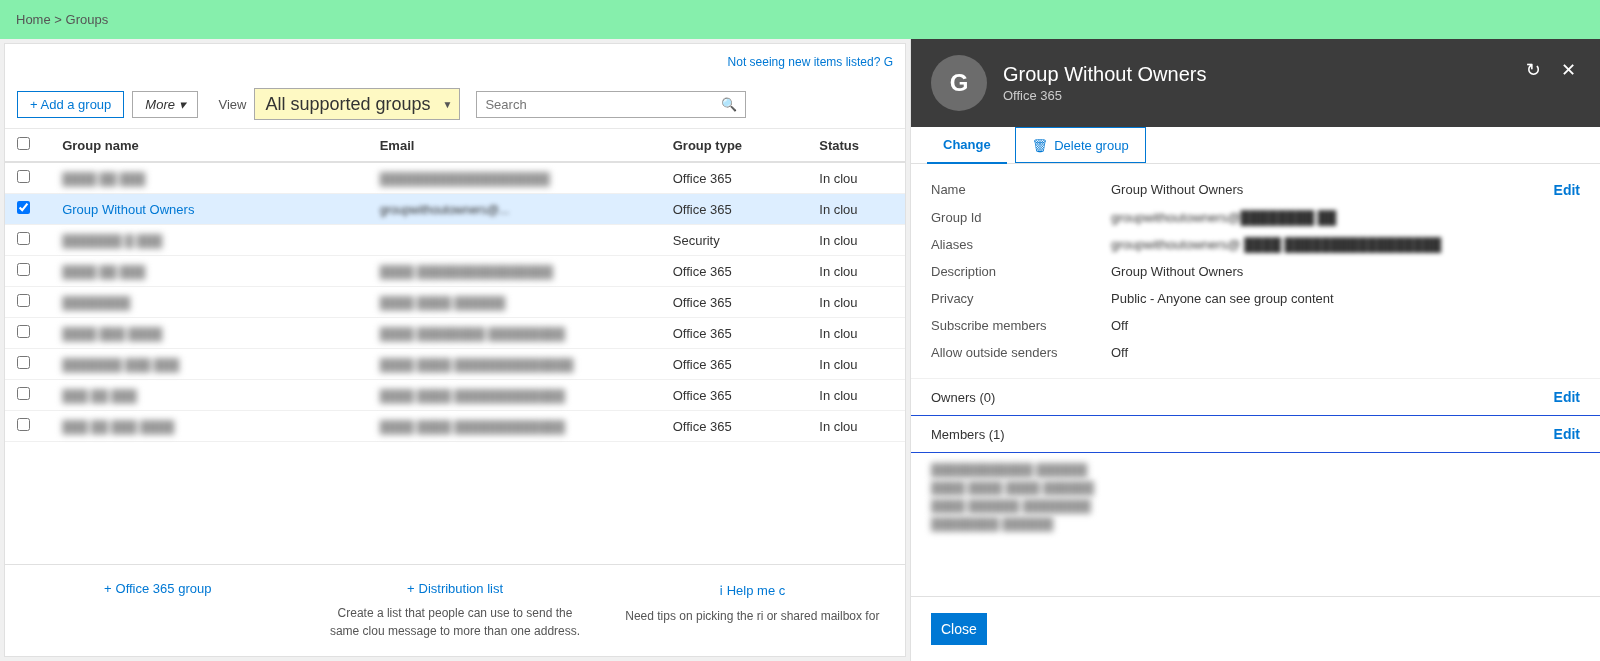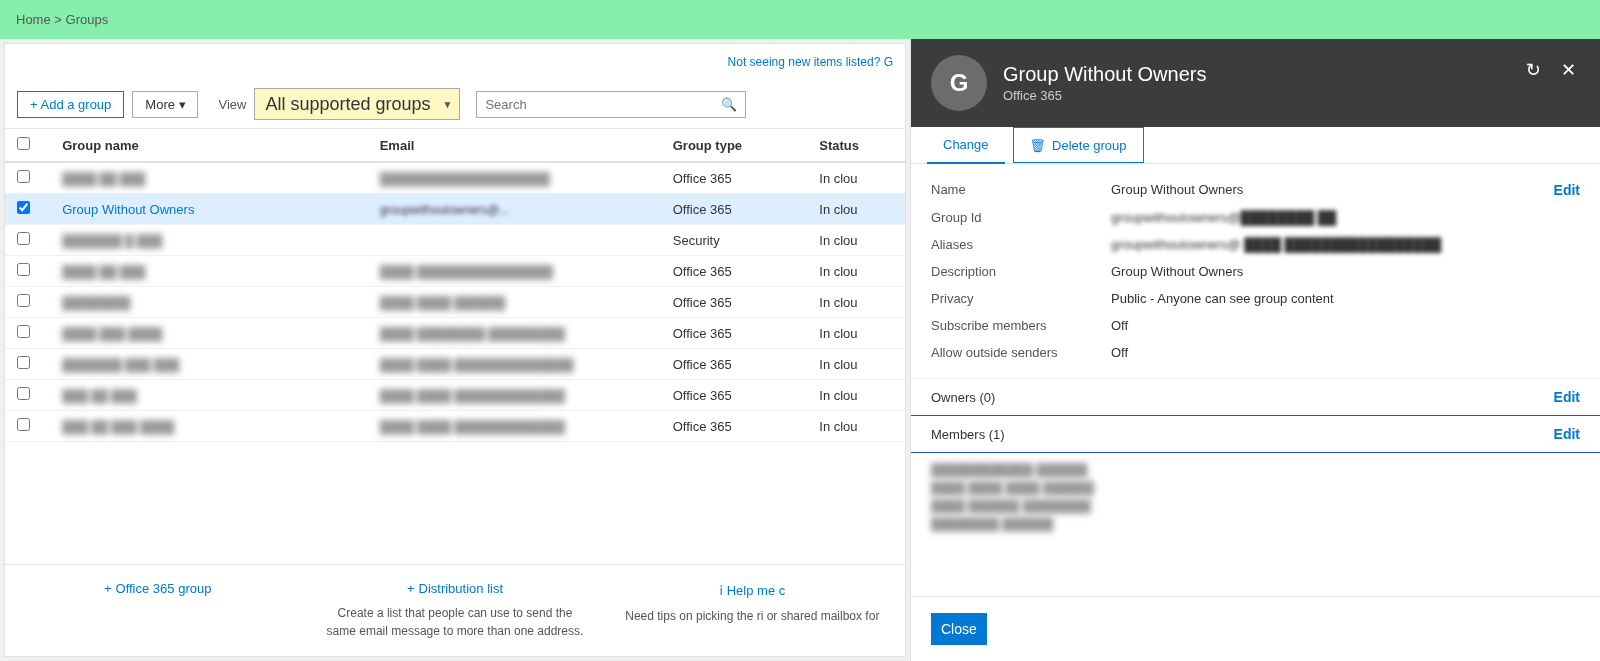--- a/index.html
+++ b/index.html
@@ -16,21 +16,21 @@
     
     .left-panel { flex: 1; background: #fff; display: flex; flex-direction: column; border: 1px solid #e0e0e0; margin: 4px; overflow: hidden; }
 
     
     .not-seeing-banner { text-align: right; padding: 11px 12px; font-size: 12px; }
     .not-seeing-banner a { color: #0078d4; text-decoration: none; }
 
     
     .toolbar { display: flex; align-items: center; padding: 8px 12px; gap: 8px; border-bottom: 1px solid #e8e8e8; }
     .btn-add { border: 1px solid #0078d4; color: #0078d4; background: #fff; padding: 5px 12px; cursor: pointer; font-size: 13px; display: flex; align-items: center; gap: 4px; }
-    .btn-more { border: 1px solid #aaa; color: #333; background: #fff; padding: 5px 12px; cursor: pointer; font-size: 13px; display: flex; align-items: center; gap: 4px; }
+    .btn-more { border: 1px solid #aaa; color: #333; background: #fff; padding: 5px 12px; cursor: pointer; font-size: 13px; display: flex; align-items: center; gap: 4px; font-style: italic; }
     .view-label { margin-left: 12px; color: #555; }
     .view-select { border: 1px solid #aaa; padding: 5px 28px 5px 10px; font-size: 18px; color: #333; background: #fef9c3; appearance: none; cursor: pointer; position: relative; }
     .select-wrapper { position: relative; display: inline-block; }
     .select-wrapper::after { content: '▼'; position: absolute; right: 8px; top: 50%; transform: translateY(-50%); font-size: 10px; pointer-events: none; color: #555; }
     .search-box { display: flex; align-items: center; border: 1px solid #aaa; margin-left: 8px; flex: 0 0 270px; }
     .search-box input { border: none; outline: none; padding: 5px 8px; font-size: 13px; flex: 1; }
     .search-box span { padding: 5px 8px; color: #555; }
 
     
     .group-table { flex: 1; overflow-y: auto; }
@@ -60,21 +60,21 @@
     .panel-avatar { width: 56px; height: 56px; border-radius: 50%; background: #6c6c6c; display: flex; align-items: center; justify-content: center; font-size: 24px; font-weight: 600; color: #fff; flex-shrink: 0; }
     .panel-title-area { flex: 1; }
     .panel-title { font-size: 20px; font-weight: 400; color: #fff; }
     .panel-subtitle { font-size: 13px; color: #ccc; margin-top: 2px; }
     .panel-header-actions { display: flex; gap: 12px; position: absolute; right: 20px; top: 16px; }
     .panel-icon-btn { background: none; border: none; color: #fff; cursor: pointer; font-size: 18px; padding: 4px; }
 
     
     .panel-tabs { display: flex; border-bottom: 1px solid #e0e0e0; padding: 0 16px; }
     .panel-tab { padding: 10px 16px; cursor: pointer; font-size: 13px; color: #0078d4; border-bottom: 2px solid transparent; margin-bottom: -1px; }
-    .panel-tab.active { border-bottom: 2px solid #0078d4; font-weight: 400; }
+    .panel-tab.active { border-bottom: 2px solid #0078d4; font-weight: 700; }
     .panel-tab-delete { display: flex; align-items: center; gap: 6px; margin-left: 8px; padding: 8px 16px; border: 1px solid #0078d4; color: #0078d4; cursor: pointer; font-size: 13px; background: #fff; }
 
     
     .panel-body { flex: 1; overflow-y: auto; padding: 0; }
     .detail-section { padding: 12px 20px; border-bottom: 1px solid #f0f0f0; }
     .detail-row { display: flex; align-items: flex-start; padding: 6px 0; }
     .detail-label { width: 180px; color: #555; font-size: 13px; flex-shrink: 0; }
     .detail-value { flex: 1; color: #333; font-size: 13px; word-break: break-all; }
     .detail-edit { color: #0078d4; cursor: pointer; font-size: 14px; text-decoration: none; padding-left: 12px; flex-shrink: 0; font-weight: bold; }
     .section-header { display: flex; align-items: center; justify-content: space-between; padding: 10px 20px; border-bottom: 1px solid #1d4ed8; }
@@ -209,21 +209,21 @@
         <div class="bottom-link-title">
           <span>+</span>
           <span>Office 365 group</span>
         </div>
       </div>
       <div class="bottom-link-item">
         <div class="bottom-link-title">
           <span>+</span>
           <span>Distribution list</span>
         </div>
-        <div class="bottom-link-desc">Create a list that people can use to send the same email message to more than one address.</div>
+        <div class="bottom-link-desc">Create a list that people can use to send the same clou message to more than one address.</div>
       </div>
       <div class="bottom-link-item">
         <div class="bottom-link-title">
           <span>ℹ</span>
           <span>Help me c</span>
         </div>
         <div class="bottom-link-desc">Need tips on picking the ri or shared mailbox for</div>
       </div>
     </div>
   </div>

